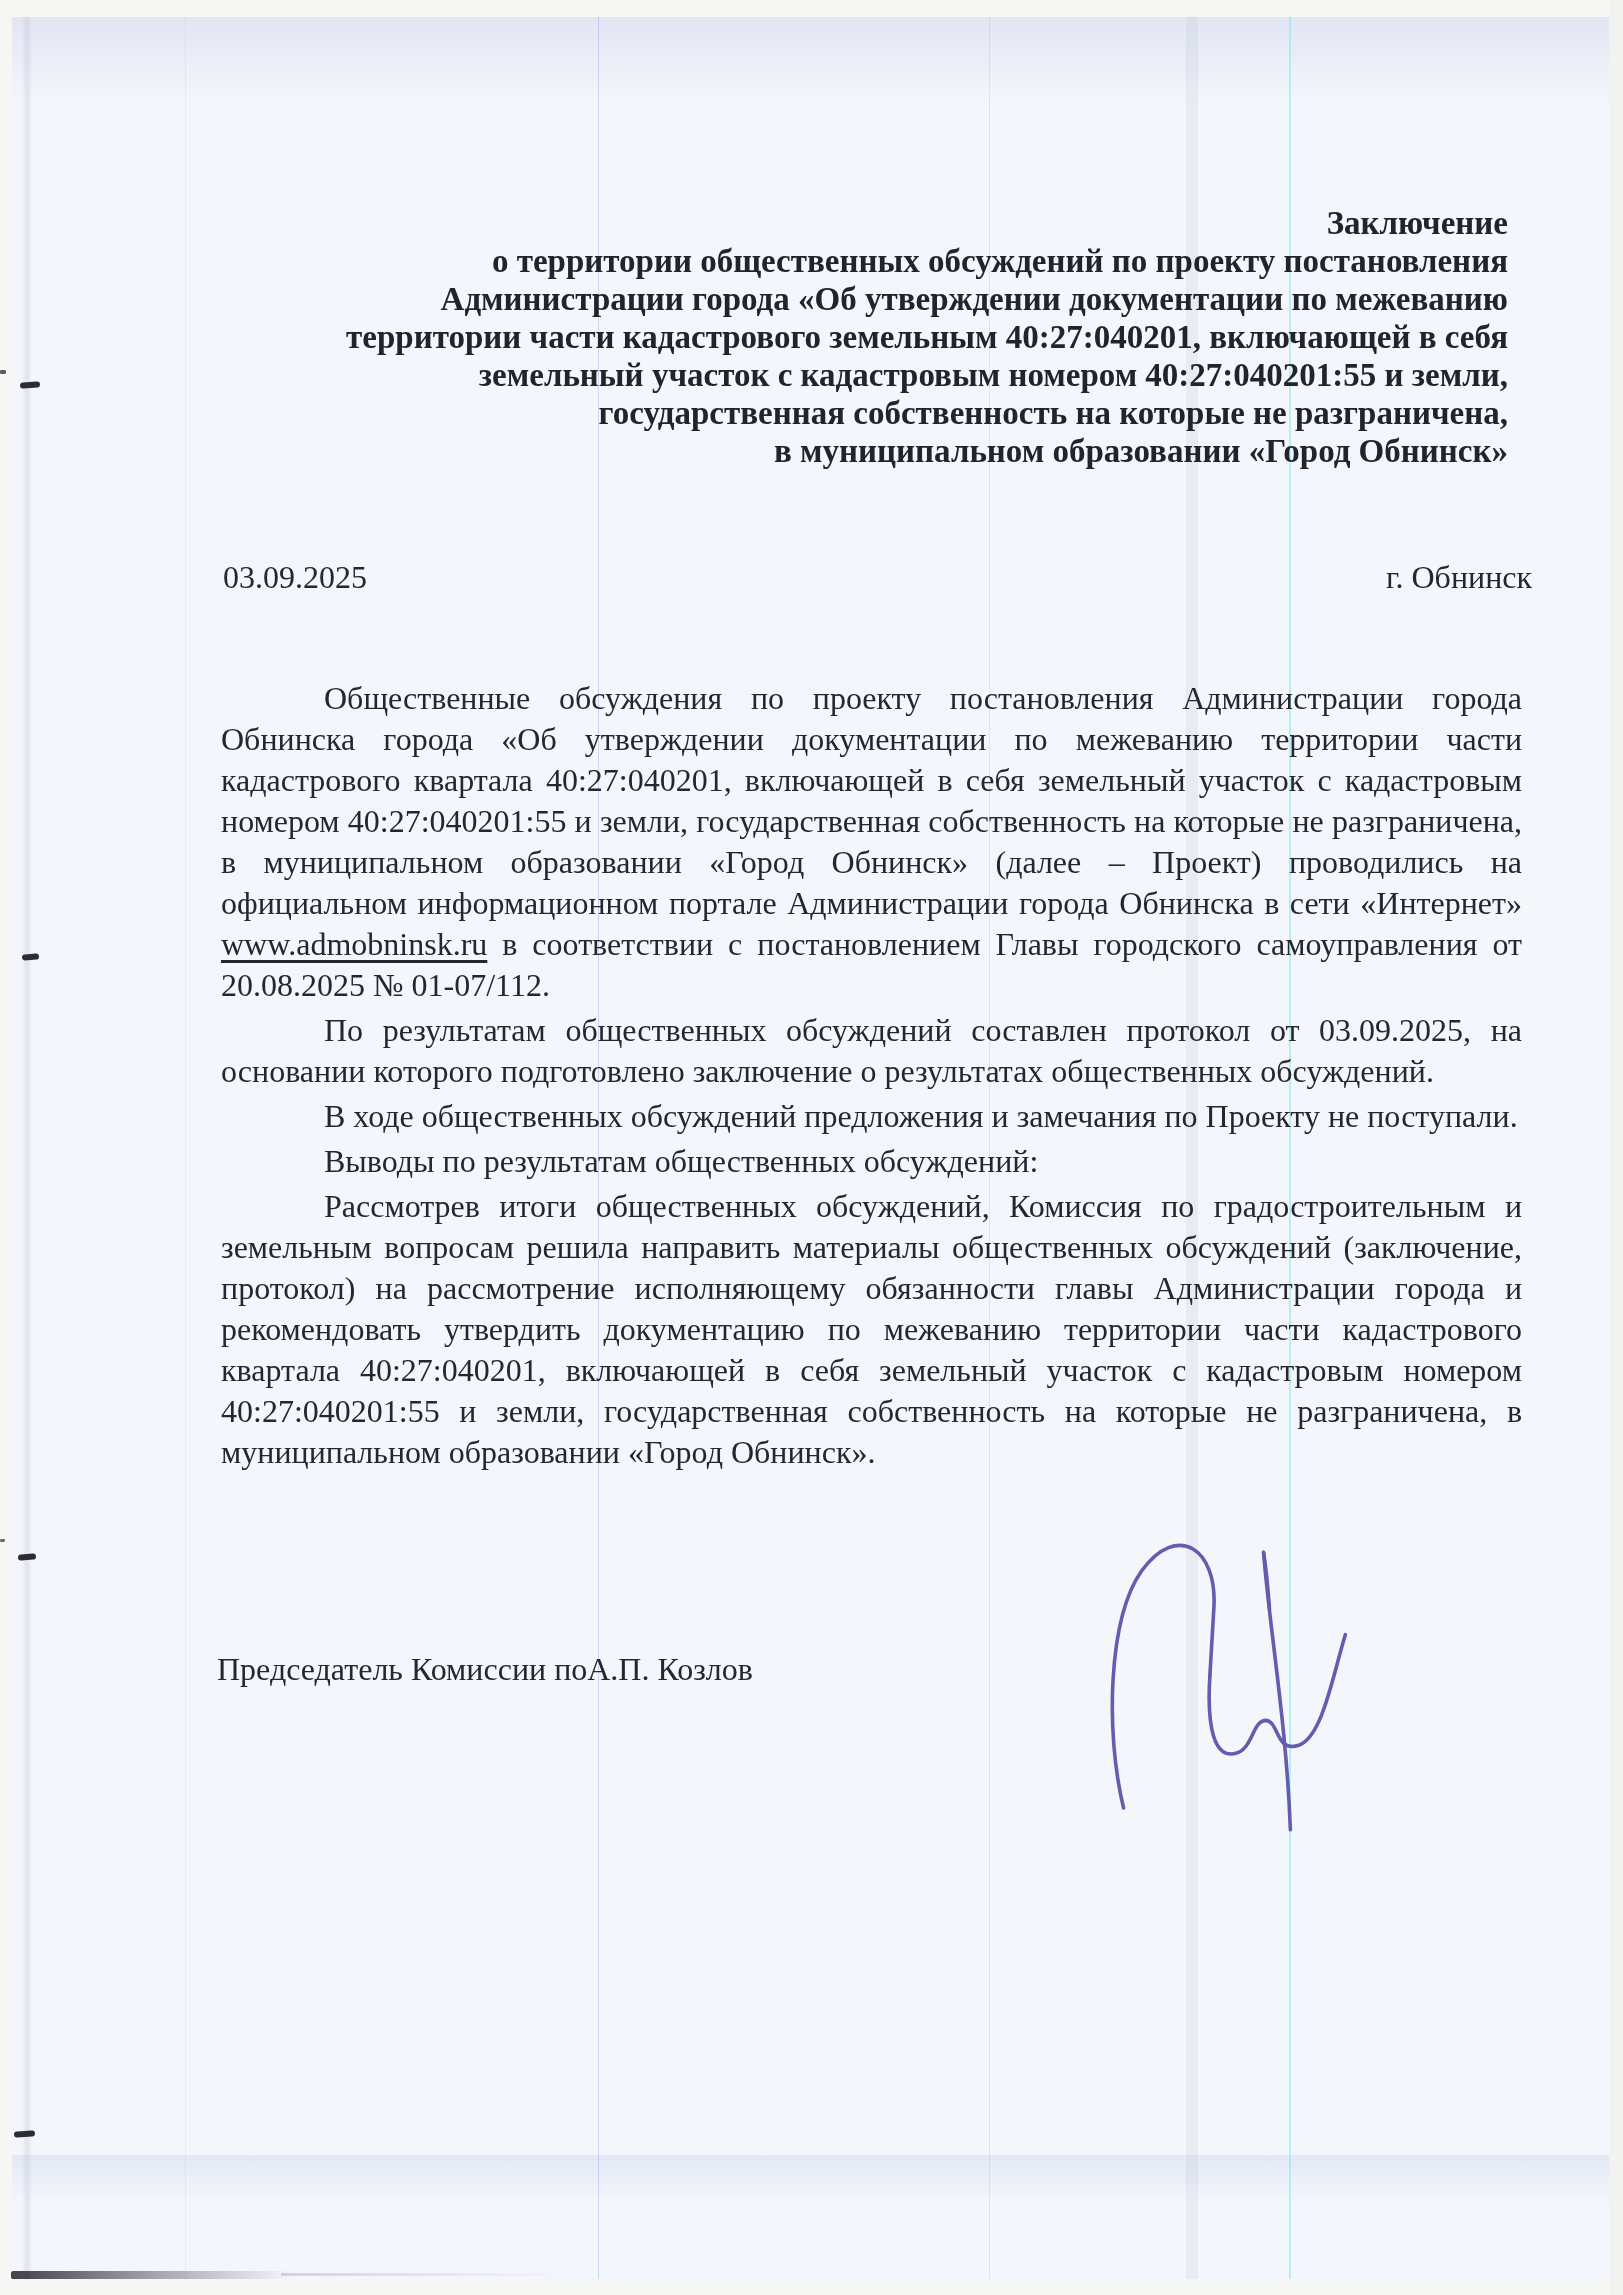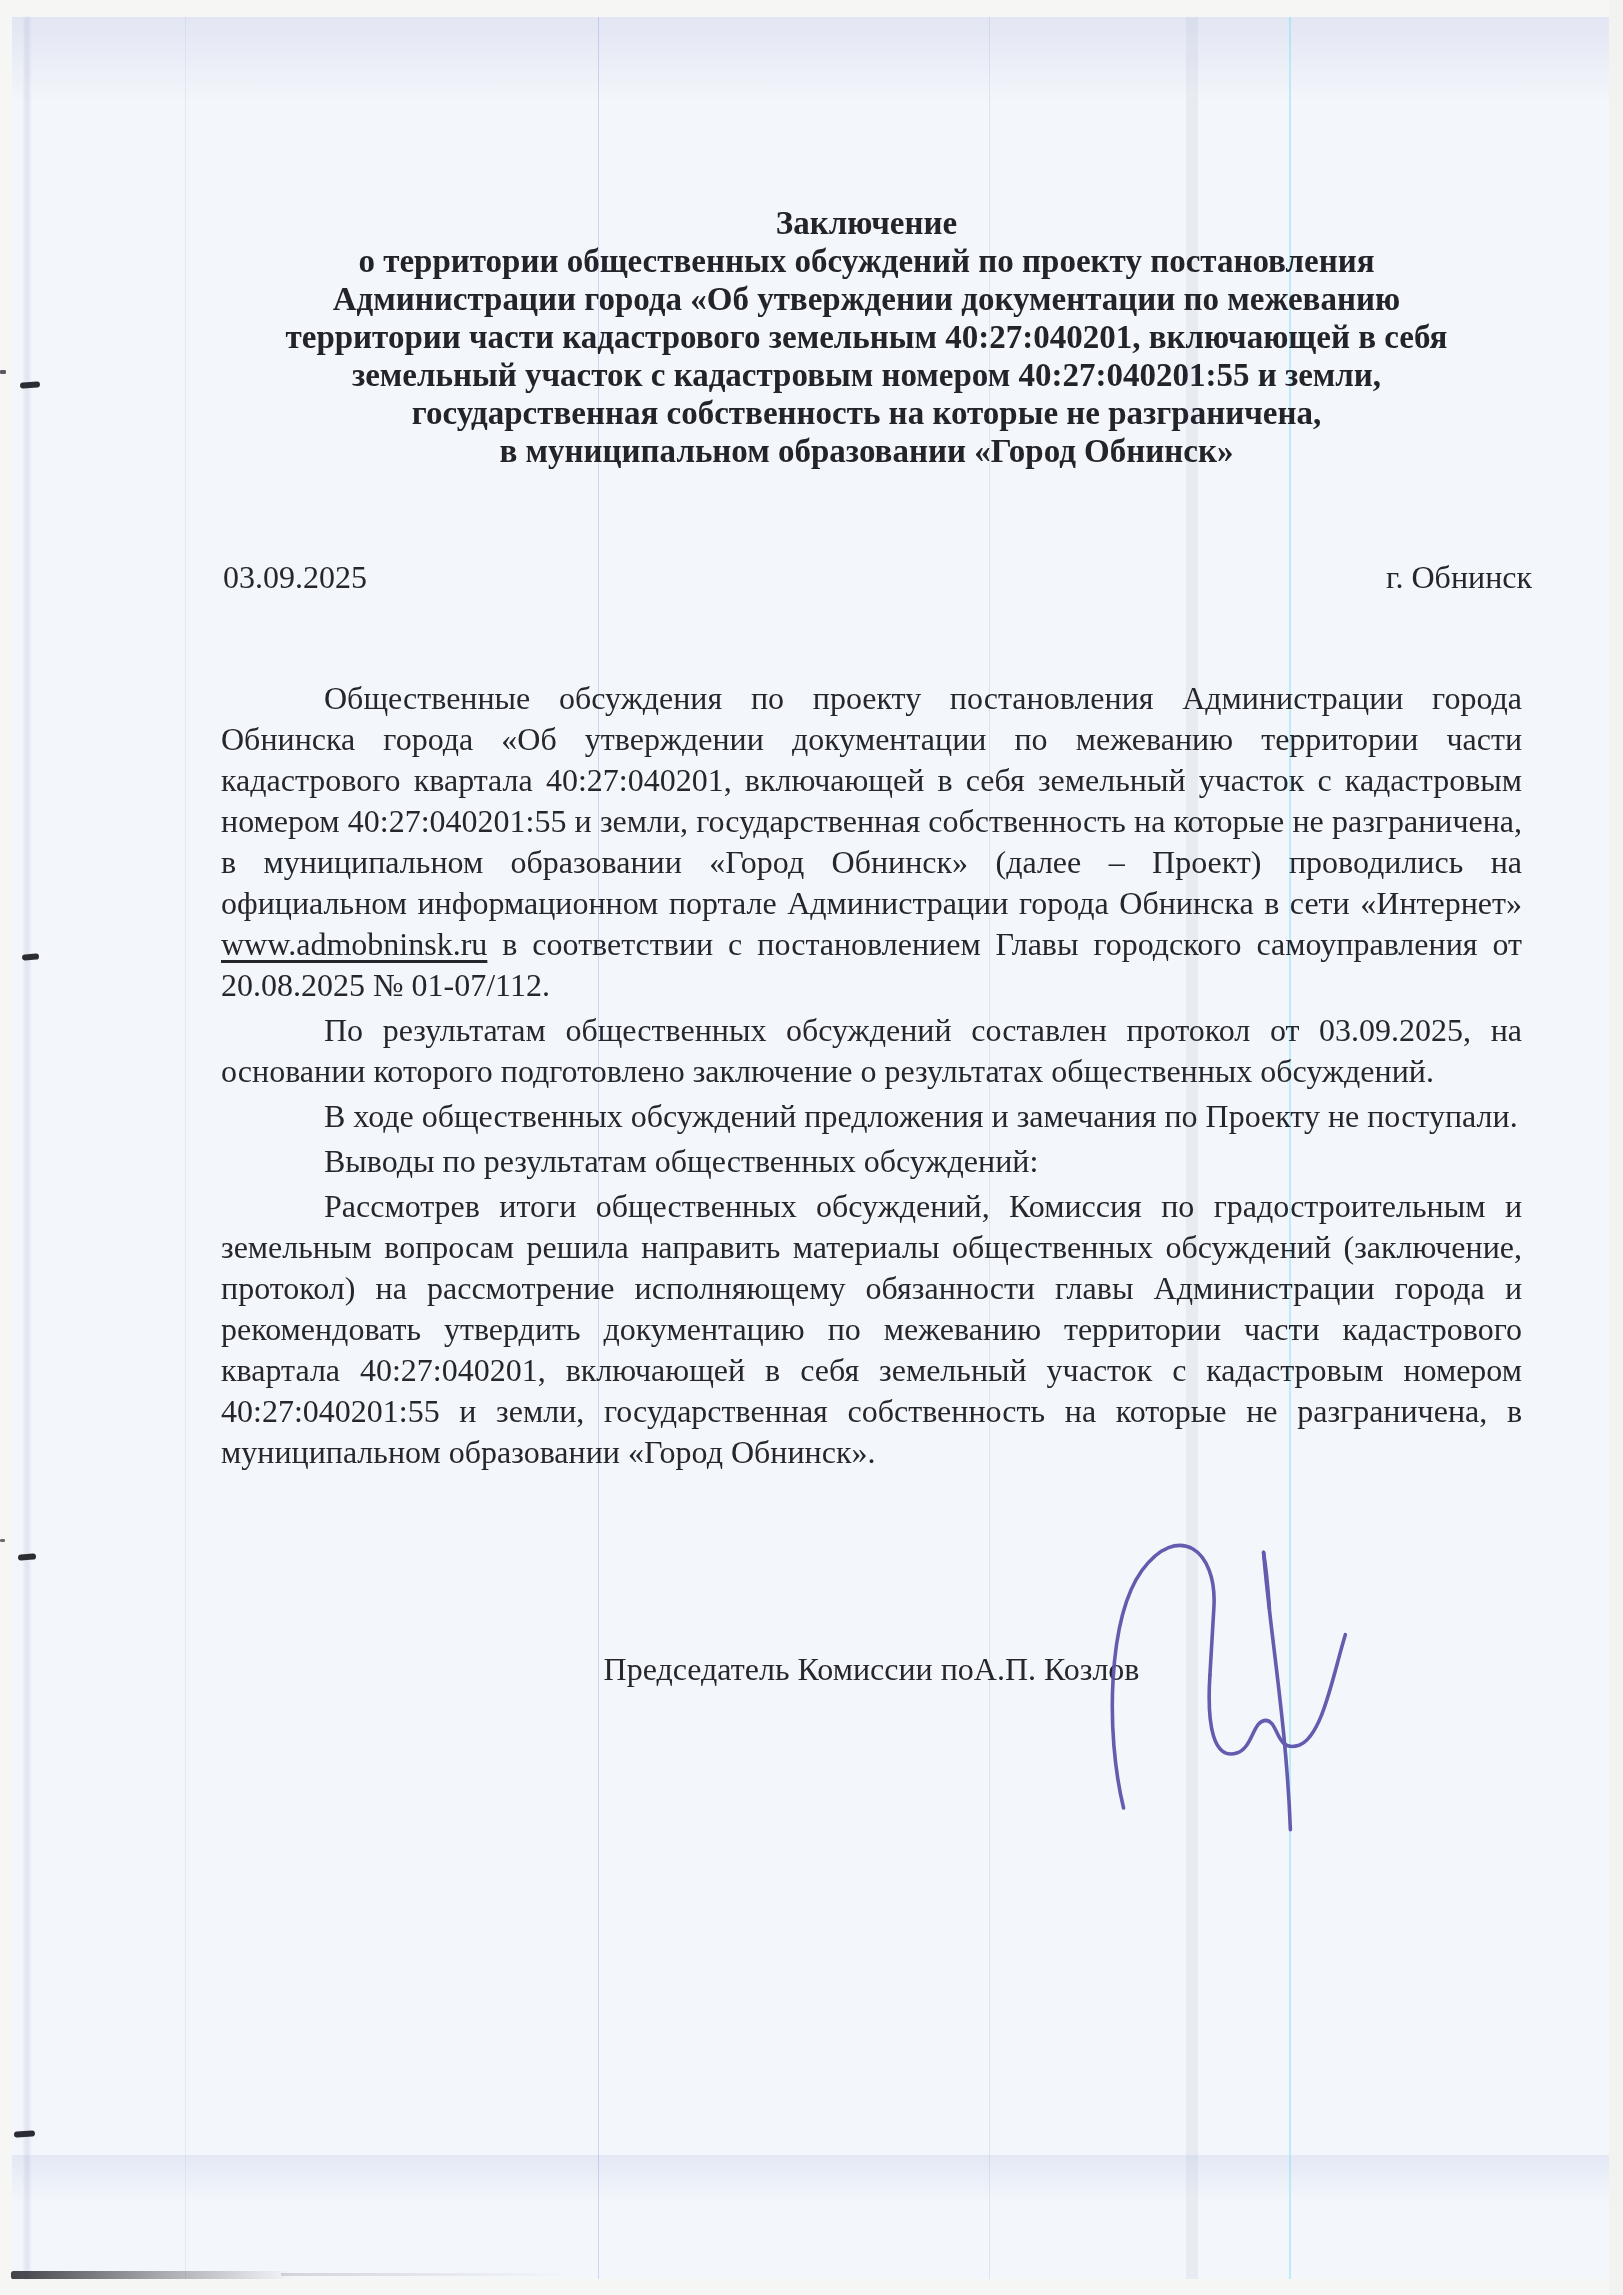--- a/index.html
+++ b/index.html
@@ -45,39 +45,39 @@
   .tick-2 { position:absolute; left:0; top:1539px; width:4.6px; height:3.3px; background:#6a6a70; border-radius:1.3px; }
   .smudge {
     position:absolute; left:10.5px; top:2271px; width:281px; height:7.9px; border-radius:2.6px;
     background: linear-gradient(90deg, rgba(35,35,42,.85), rgba(35,35,42,.35) 55%, rgba(35,35,42,0));
   }
   .smudge-ext {
     position:absolute; left:281px; top:2273px; width:288px; height:3.3px;
     background: linear-gradient(90deg, rgba(60,60,72,.18), rgba(60,60,72,0));
   }
   .title-block {
-    position: absolute; left: 212px; top: 204px; width: 1309px;
-    text-align: center; font-weight: bold;
+    position: absolute; left: 199px; top: 204px; width: 1309px;
+    text-align: right; font-weight: bold;
     font-size: 33px; line-height: 38px; color: #23232c;
   }
   .date-row {
     position: absolute; left: 223px; top: 558px; width: 1309px;
     display: flex; justify-content: space-between; align-items: baseline;
     font-size: 32px; line-height: 39px; color: #26262e;
   }
   .body-block {
     position: absolute; left: 217px; top: 674px; width: 1309px;
     font-size: 32px; line-height: 41px; color: #26262e;
     text-align: justify;
   }
   .body-block p { margin: 4px; text-indent: 103px; }
   .doc-link { text-decoration: underline; text-underline-offset: 5.2px; color: #26262e; }
   .signoff {
     position: absolute; left: 217px; top: 1649px; width: 1309px;
-    display: flex; justify-content: center; align-items: flex-end;
+    display: flex; justify-content: flex-start; align-items: flex-end;
     font-size: 32px; line-height: 41px; color: #26262e;
   }
   .signoff .role { text-align: left; }
   .signoff .name { text-align: right; white-space: nowrap; }
   .signature-svg { position: absolute; left: 1079px; top: 1530px; }
 </style>
 </head>
 <body>
 
 <div class="page"></div>

